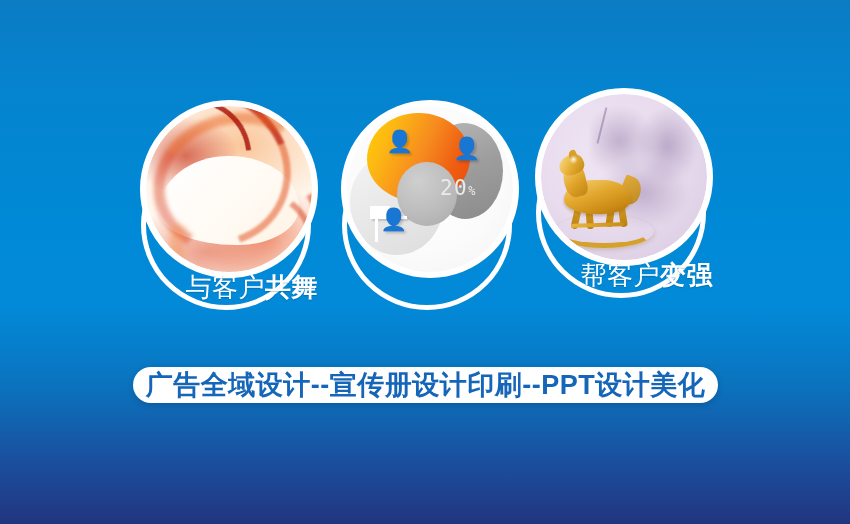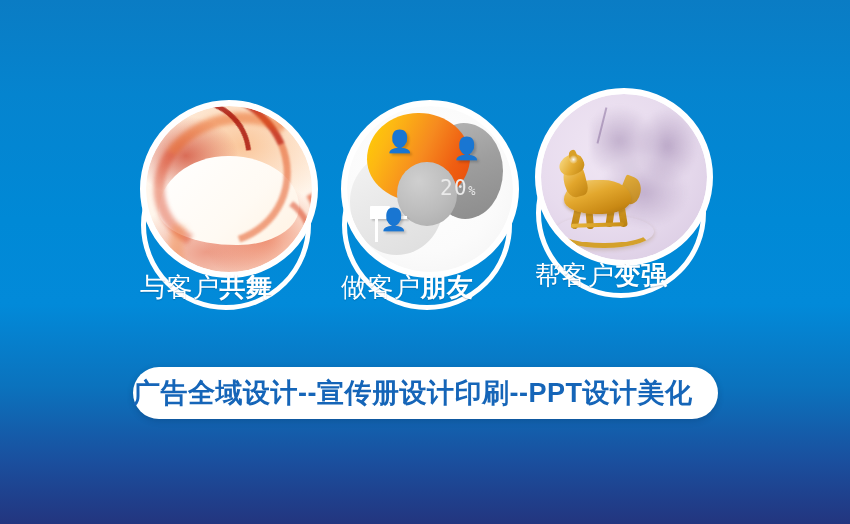--- a/index.html
+++ b/index.html
@@ -58,21 +58,21 @@
     position: absolute;
     inset: 0;
     border-radius: 50%;
     overflow: hidden;
   }
   .badge .label {
     position: absolute;
     left: 0;
     top: 170px;
     width: 178px;
-    text-align: left;
+    text-align: right;
     color: #ffffff;
     font-size: 26px;
     line-height: 34px;
     letter-spacing: 0.5px;
     white-space: nowrap;
     text-shadow: 0 1px 1px rgba(0,40,80,.25);
   }
   .label .w-light { font-weight: 500; }
   .label .w-bold  { font-weight: 800; }
 
@@ -315,25 +315,26 @@
     width: 9px; height: 9px;
     background: radial-gradient(circle, rgba(255,255,255,.95) 0%, rgba(255,255,255,0) 70%);
   }
 
   
   .pill {
     position: absolute;
     left: 133px;
     top: 367px;
     width: 585px;
-    height: 52px;
+    height: 36px;
     background: #ffffff;
     border-radius: 26px;
     display: flex;
     align-items: center;
+    justify-content: center;
     box-shadow: 0 2px 6px rgba(0,30,70,.22);
   }
   .pill-text {
     color: #1565b8;
     font-size: 27px;
     font-weight: 800;
     letter-spacing: 0.5px;
     white-space: nowrap;
   }
 </style>
@@ -373,23 +374,20 @@
           <div class="blob blob-center"></div>
           <div class="board"></div>
           <div class="desk-line"></div>
           <div class="desk-leg"></div>
           <div class="pic-figure fig-a">👤</div>
           <div class="pic-figure fig-b">👤</div>
           <div class="pic-figure fig-c">👤</div>
           <div class="pct"><span>20</span><span class="sym">%</span></div>
         </div>
       </div>
-    </div>
-    <div class="label">
-      <span class="w-light">做客户</span><span class="w-bold">朋友</span>
     </div>
   </div>
 
   <div class="badge" style="left:535px; top:88px;">
     <div class="ring"></div>
     <div class="disc">
       <div class="disc-inner">
         <div class="art-horse">
           <div class="horse-shadow"></div>
           <div class="shadow-horn"></div>

